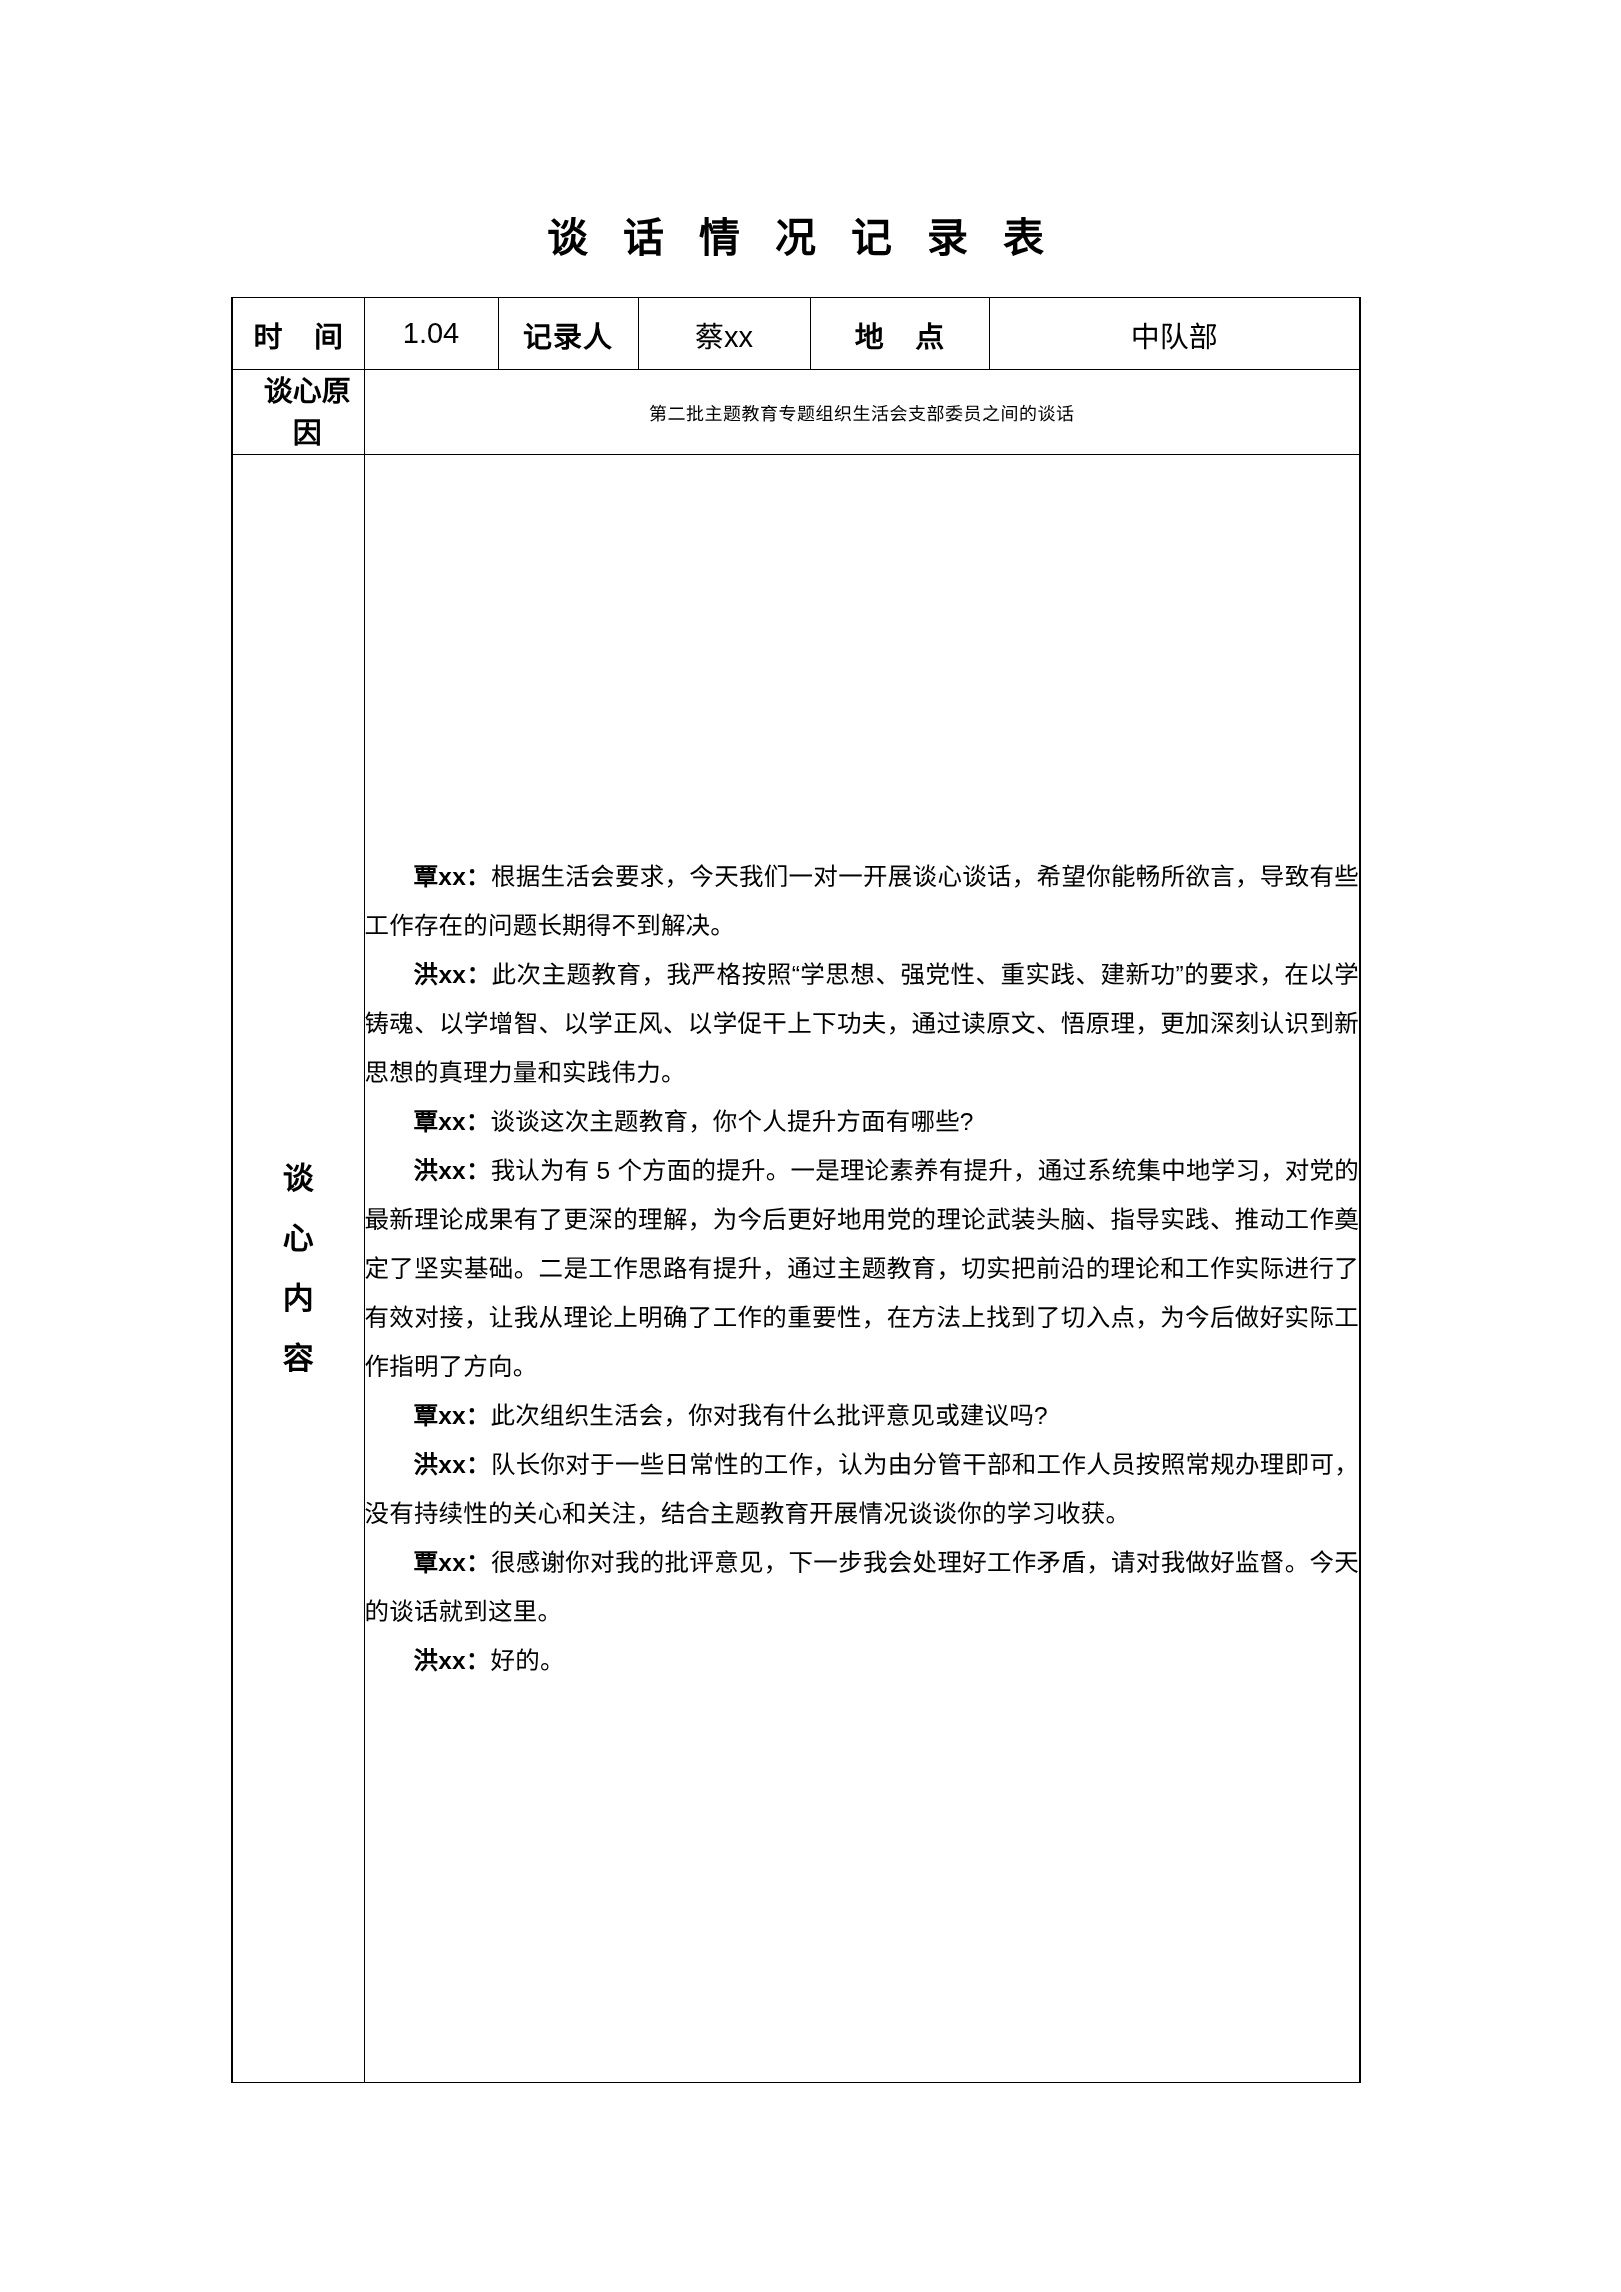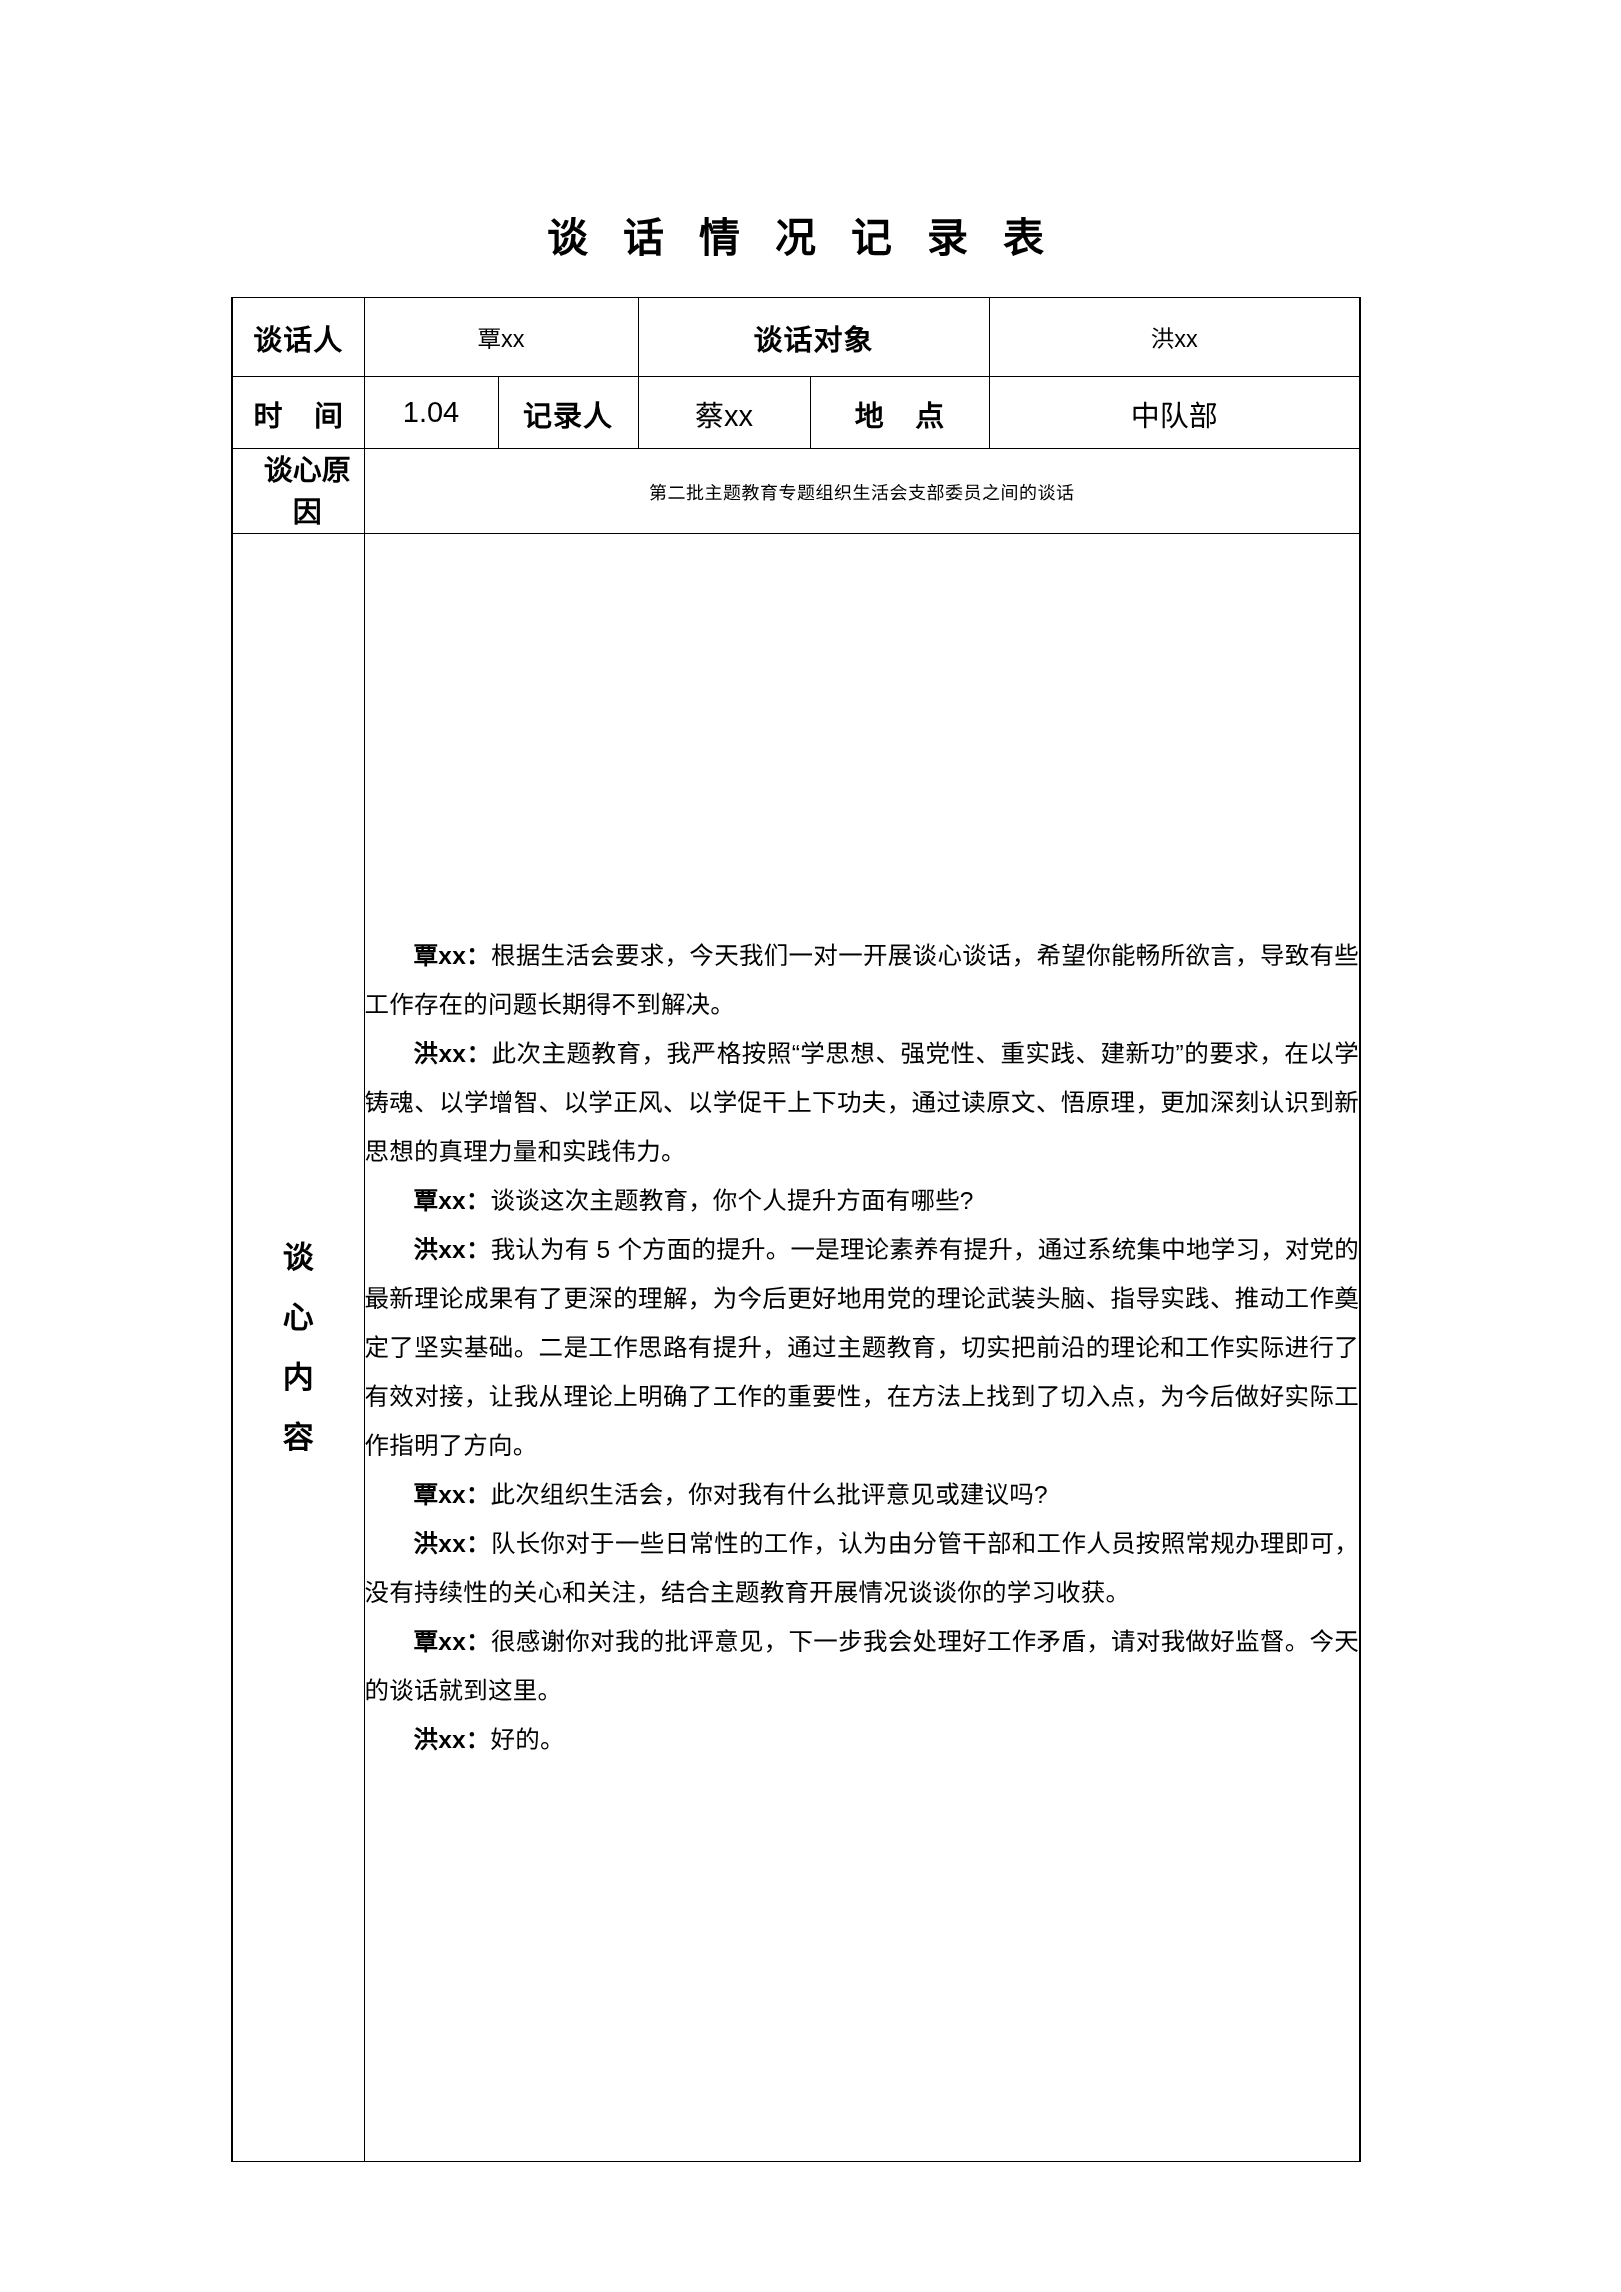--- a/index.html
+++ b/index.html
@@ -141,26 +141,20 @@
     <colgroup>
       <col style="width:132px">
       <col style="width:134px">
       <col style="width:140px">
       <col style="width:172px">
       <col style="width:179px">
       <col style="width:371px">
     </colgroup>
 
     <tbody>
-        <tr class="r1">
-      <td class="lbl outer-left">谈话人</td>
-      <td class="val" colspan="2">覃xx</td>
-      <td class="lbl" colspan="2">谈话对象</td>
-      <td class="val outer-right">洪xx</td>
-    </tr>
 
     <tr class="r2">
       <td class="lbl-sp outer-left">时 间</td>
       <td class="num">1.04</td>
       <td class="lbl">记录人</td>
       <td class="val-sm">蔡xx</td>
       <td class="lbl-sp">地 点</td>
       <td class="val-sm outer-right">中队部</td>
     </tr>
 

